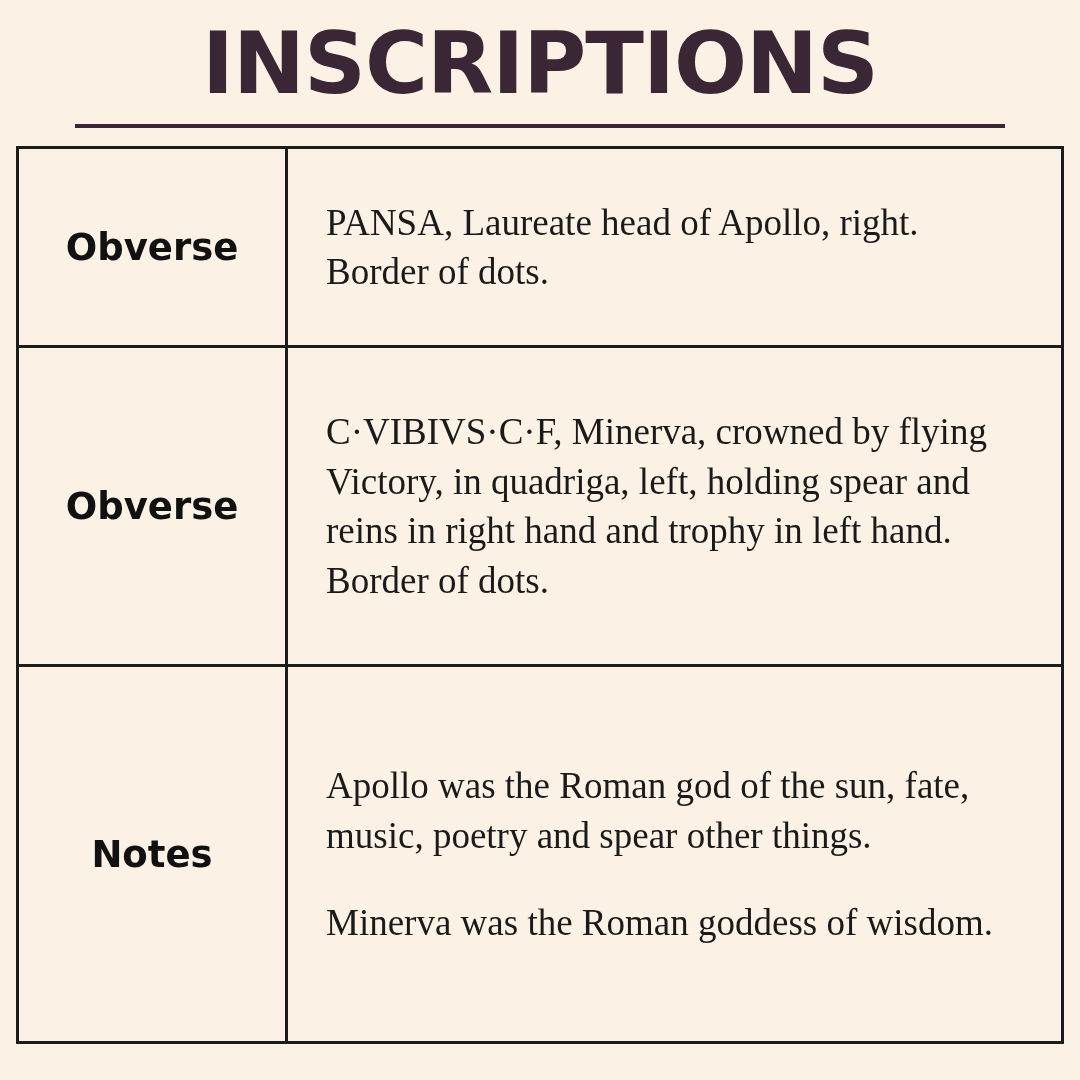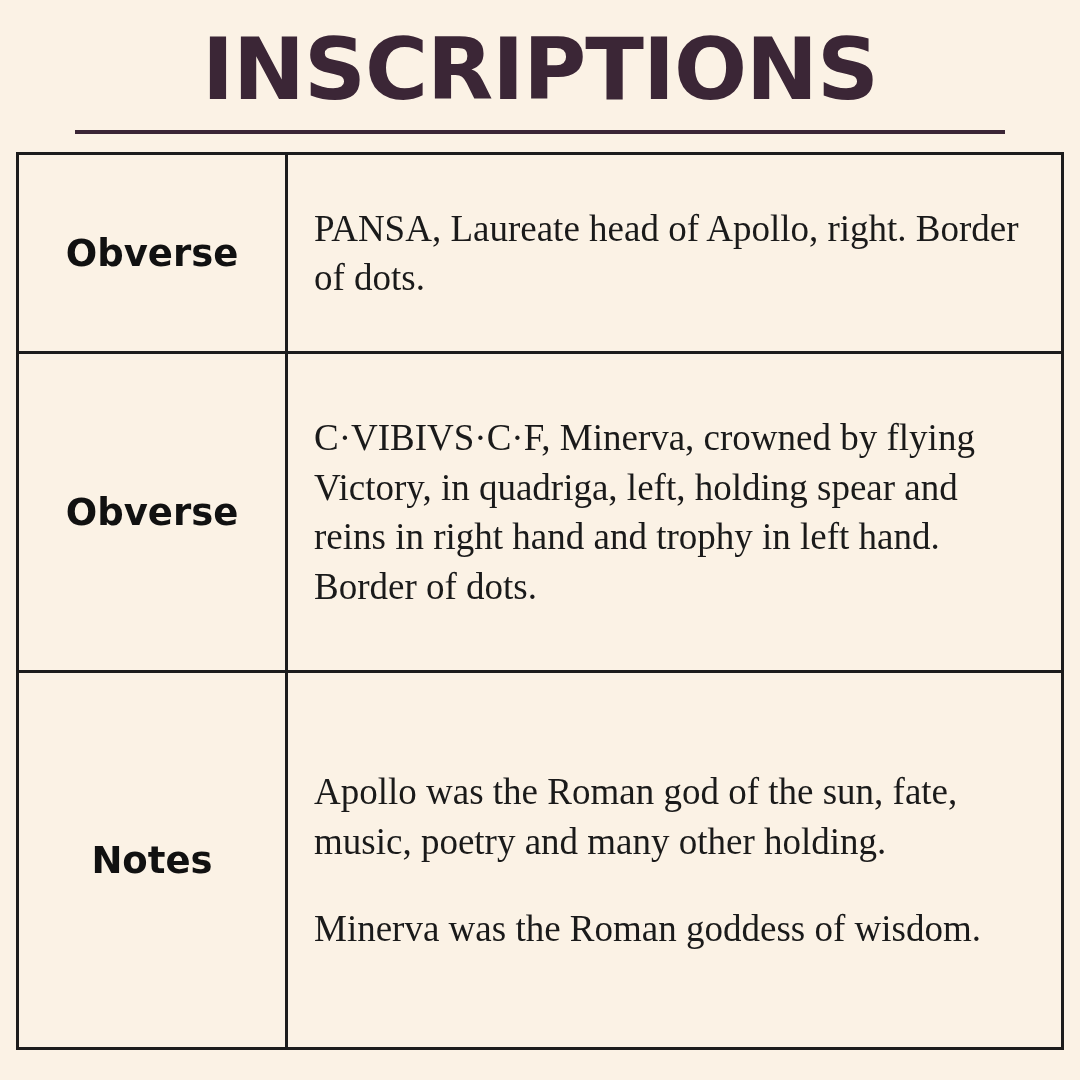--- a/index.html
+++ b/index.html
@@ -21,21 +21,21 @@
     padding: 0 16px;
     background: #fbf2e5;
   }
   .title {
     text-align: center;
     font-family: "DejaVu Sans", sans-serif;
     font-weight: 700;
     font-size: 86px;
     letter-spacing: -1px;
     color: #3b2636;
-    padding-top: 24px;
+    padding-top: 18px;
     line-height: 1.05;
   }
   .title-rule {
     width: 930px;
     height: 4px;
     background: #3b2636;
     margin: 16px auto 0 auto;
   }
   table.inscriptions {
     margin-top: 18px;
@@ -61,21 +61,21 @@
   }
   td.value {
     font-family: "Liberation Serif", serif;
     font-size: 37px;
     line-height: 1.34;
     color: #1a1a1a;
     padding-left: 26px;
     padding-right: 18px;
   }
   td.value p {
-    margin: 4px;
+    margin: 16px;
   }
   td.value p + p {
     margin-top: 38px;
   }
   .row-obverse td { height: 168px; }
   .row-reverse td { height: 288px; }
   .row-id td { height: 112px; }
   .row-notes td { height: 346px; }
 </style>
 </head>
@@ -96,20 +96,20 @@
       </tr>
       <tr class="row-reverse">
         <td class="label">Obverse</td>
         <td class="value">
           <p>C·VIBIVS·C·F, Minerva, crowned by flying Victory, in quadriga, left, holding spear and reins in right hand and trophy in left hand. Border of dots.</p>
         </td>
       </tr>
       <tr class="row-notes">
         <td class="label">Notes</td>
         <td class="value">
-          <p>Apollo was the Roman god of the sun, fate, music, poetry and many other holding.</p>
+          <p>Apollo was the Roman god of the sun, fate, music, poetry and spear other things.</p>
           <p>Minerva was the Roman goddess of wisdom.</p>
         </td>
       </tr>
     </tbody>
   </table>
 
 </div>
 
 </body></html>

